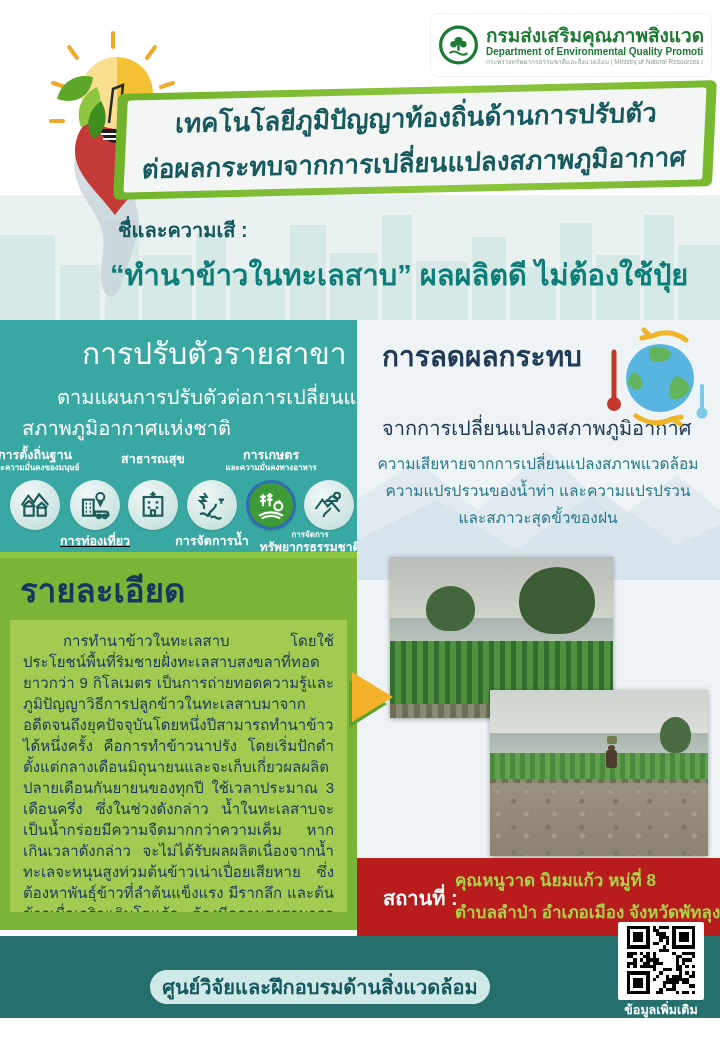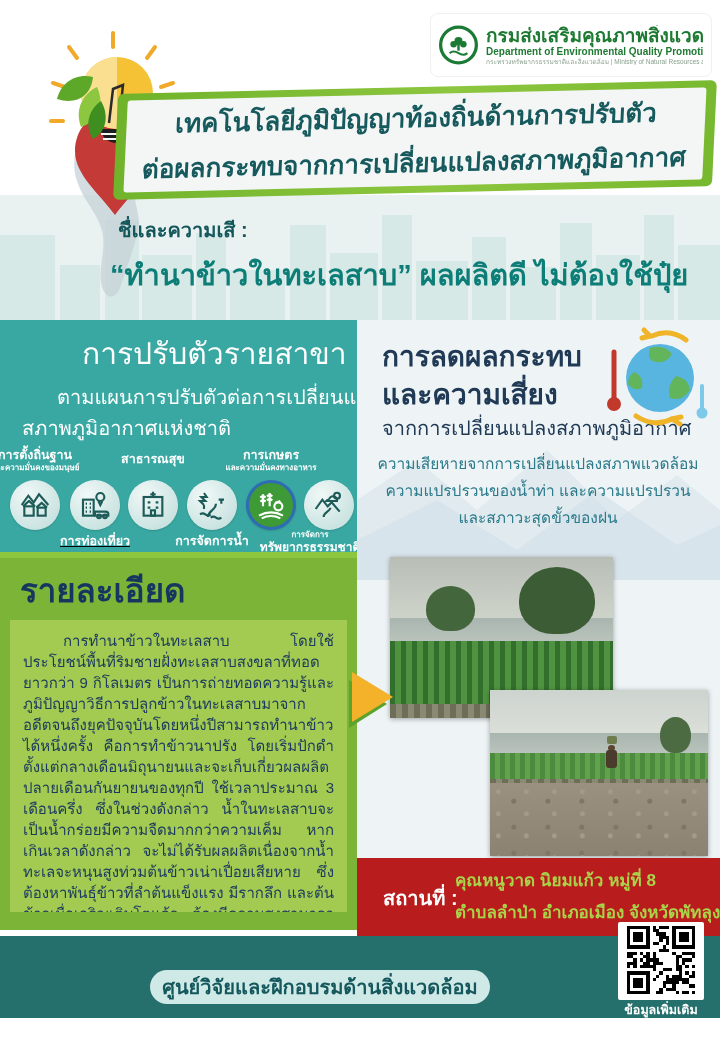--- a/index.html
+++ b/index.html
@@ -288,21 +288,20 @@
   <div class="abs details-title">รายละเอียด</div>
   <div class="abs details-box">การทำนาข้าวในทะเลสาบ โดยใช้ประโยชน์พื้นที่ริมชายฝั่งทะเลสาบสงขลาที่ทอดยาวกว่า 9 กิโลเมตร เป็นการถ่ายทอดความรู้และภูมิปัญญาวิธีการปลูกข้าวในทะเลสาบมาจากอดีตจนถึงยุคปัจจุบันโดยหนึ่งปีสามารถทำนาข้าวได้หนึ่งครั้ง คือการทำข้าวนาปรัง โดยเริ่มปักดำตั้งแต่กลางเดือนมิถุนายนและจะเก็บเกี่ยวผลผลิตปลายเดือนกันยายนของทุกปี ใช้เวลาประมาณ 3 เดือนครึ่ง ซึ่งในช่วงดังกล่าว น้ำในทะเลสาบจะเป็นน้ำกร่อยมีความจืดมากกว่าความเค็ม หากเกินเวลาดังกล่าว จะไม่ได้รับผลผลิตเนื่องจากน้ำทะเลจะหนุนสูงท่วมต้นข้าวเน่าเปื่อยเสียหาย ซึ่งต้องหาพันธุ์ข้าวที่ลำต้นแข็งแรง มีรากลึก และต้นข้าวเมื่อเจริญเติบโตแล้ว ต้องมีความสูงสามารถต้านกับสภาพแรงลมและคลื่นขนาดเล็กที่ซัดเข้าหาฝั่งได้</div>
 
   <div class="abs right-col">
     <svg width="363" height="150" viewBox="0 0 363 150" style="position:absolute; left:0; top:110px;">
       <path fill="#dde8ee" opacity="0.8" d="M0,150 L0,70 L60,30 L120,80 L190,20 L260,90 L320,45 L363,80 L363,150 Z"></path>
       <path fill="#d2e0e9" opacity="0.6" d="M0,150 L0,110 L80,70 L160,120 L240,60 L320,115 L363,95 L363,150 Z"></path>
     </svg>
   </div>
   <div class="abs impact-t1">การลดผลกระทบ</div>
-  <div class="abs impact-t2">และความเสี่ยง</div>
   <div class="abs impact-sub">จากการเปลี่ยนแปลงสภาพภูมิอากาศ</div>
 
   <div class="abs" style="left:598px; top:324px;">
     <svg width="115" height="105" viewBox="0 0 115 105">
       <path d="M88,16 q-16,-12 -34,-4" fill="none" stroke="#f0b429" stroke-width="5" stroke-linecap="round"></path>
       <path d="M52,12 l-6,-6 m6,6 l-8,2" stroke="#f0b429" stroke-width="5" stroke-linecap="round"></path>
       <path d="M38,92 q18,12 36,3" fill="none" stroke="#f0b429" stroke-width="5" stroke-linecap="round"></path>
       <path d="M74,95 l8,5 m-8,-5 l9,-2" stroke="#f0b429" stroke-width="5" stroke-linecap="round"></path>
       <circle cx="62" cy="54" r="34" fill="#58b5e0"></circle>
       <path fill="#62b55a" d="M52,24 q14,-4 22,6 q-6,10 -16,8 q-10,-2 -6,-14 Z"></path>

